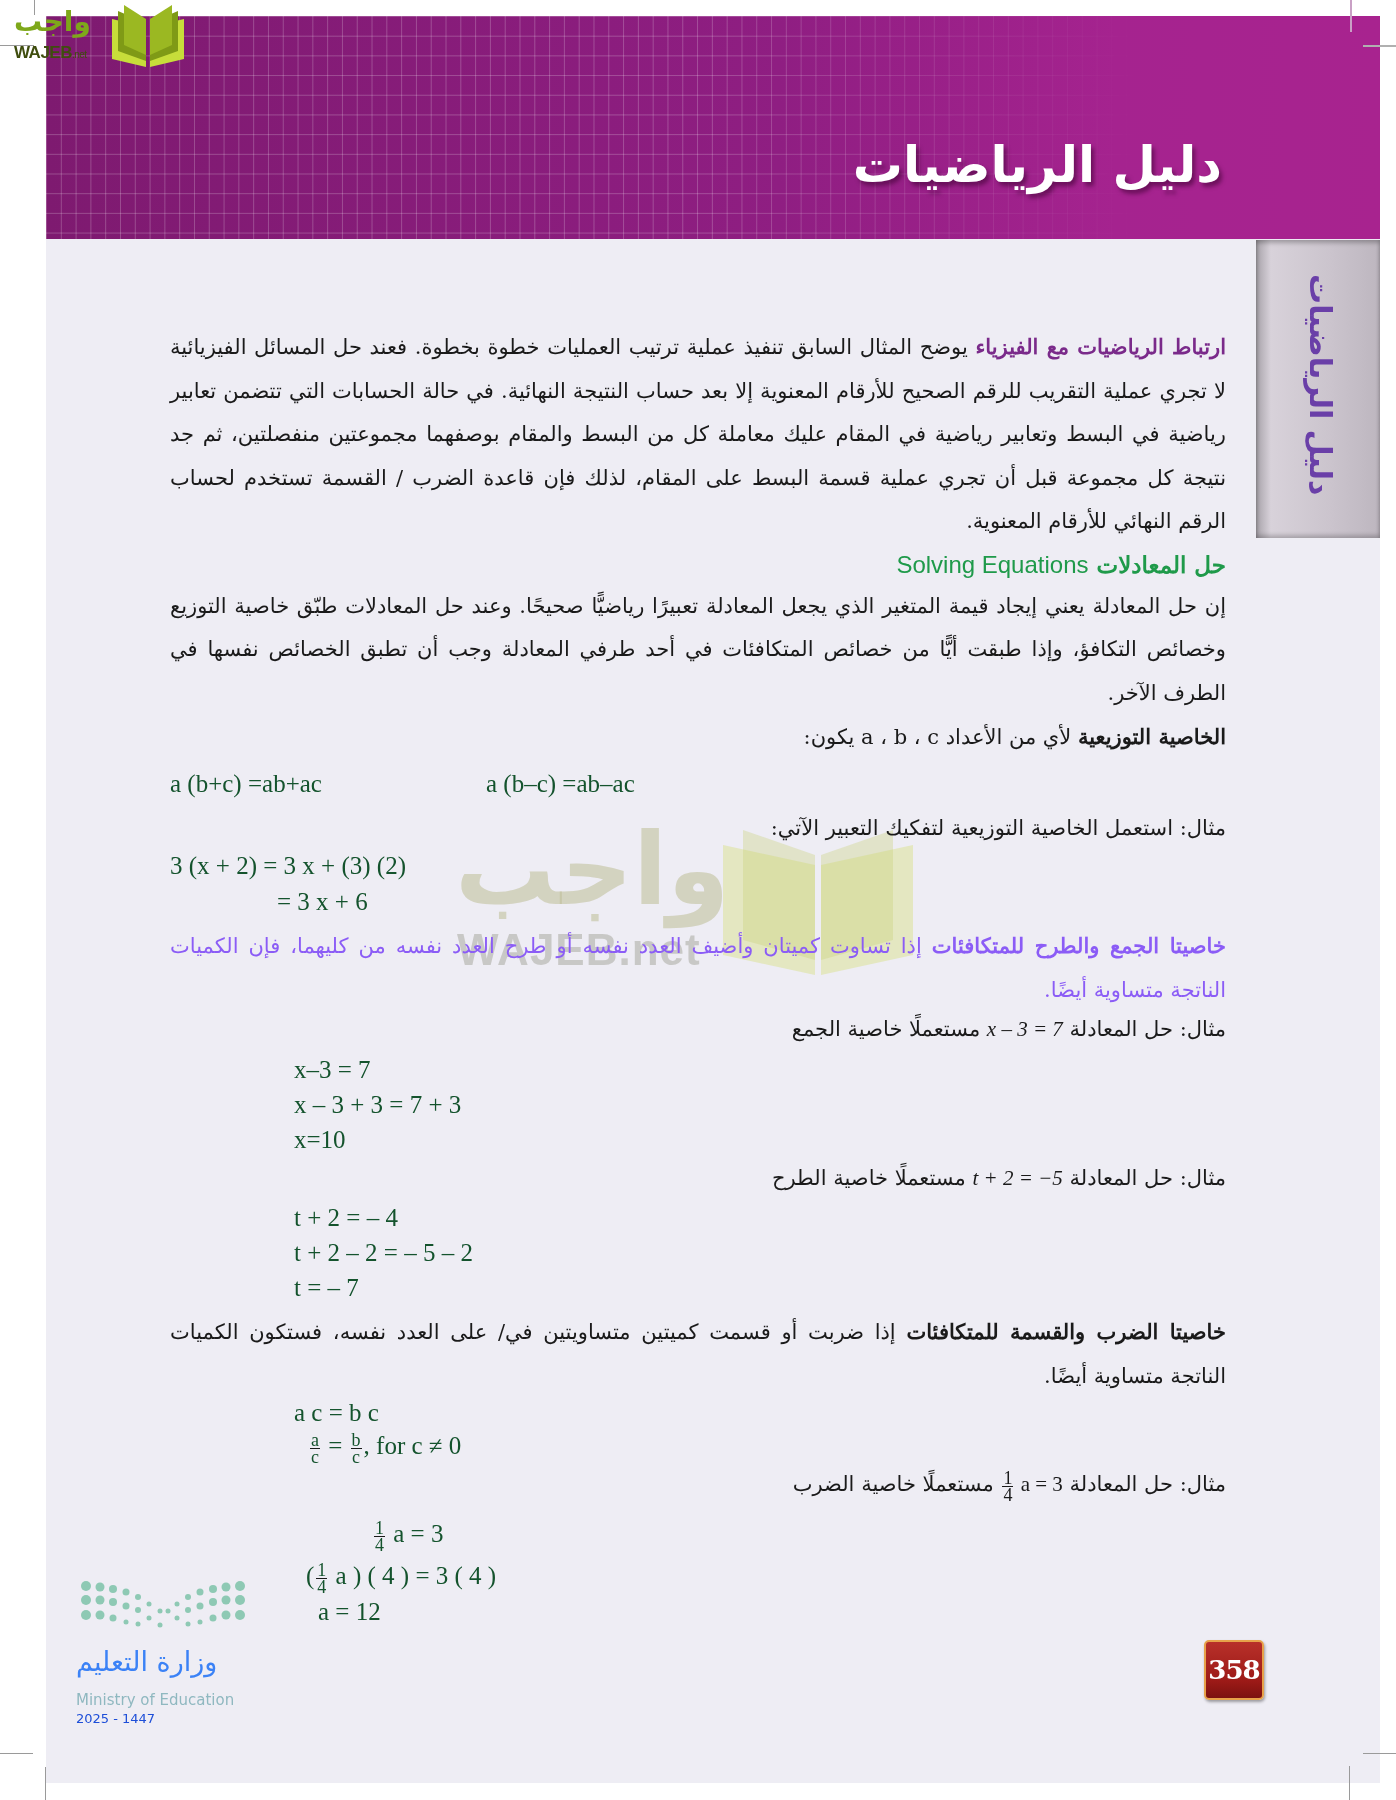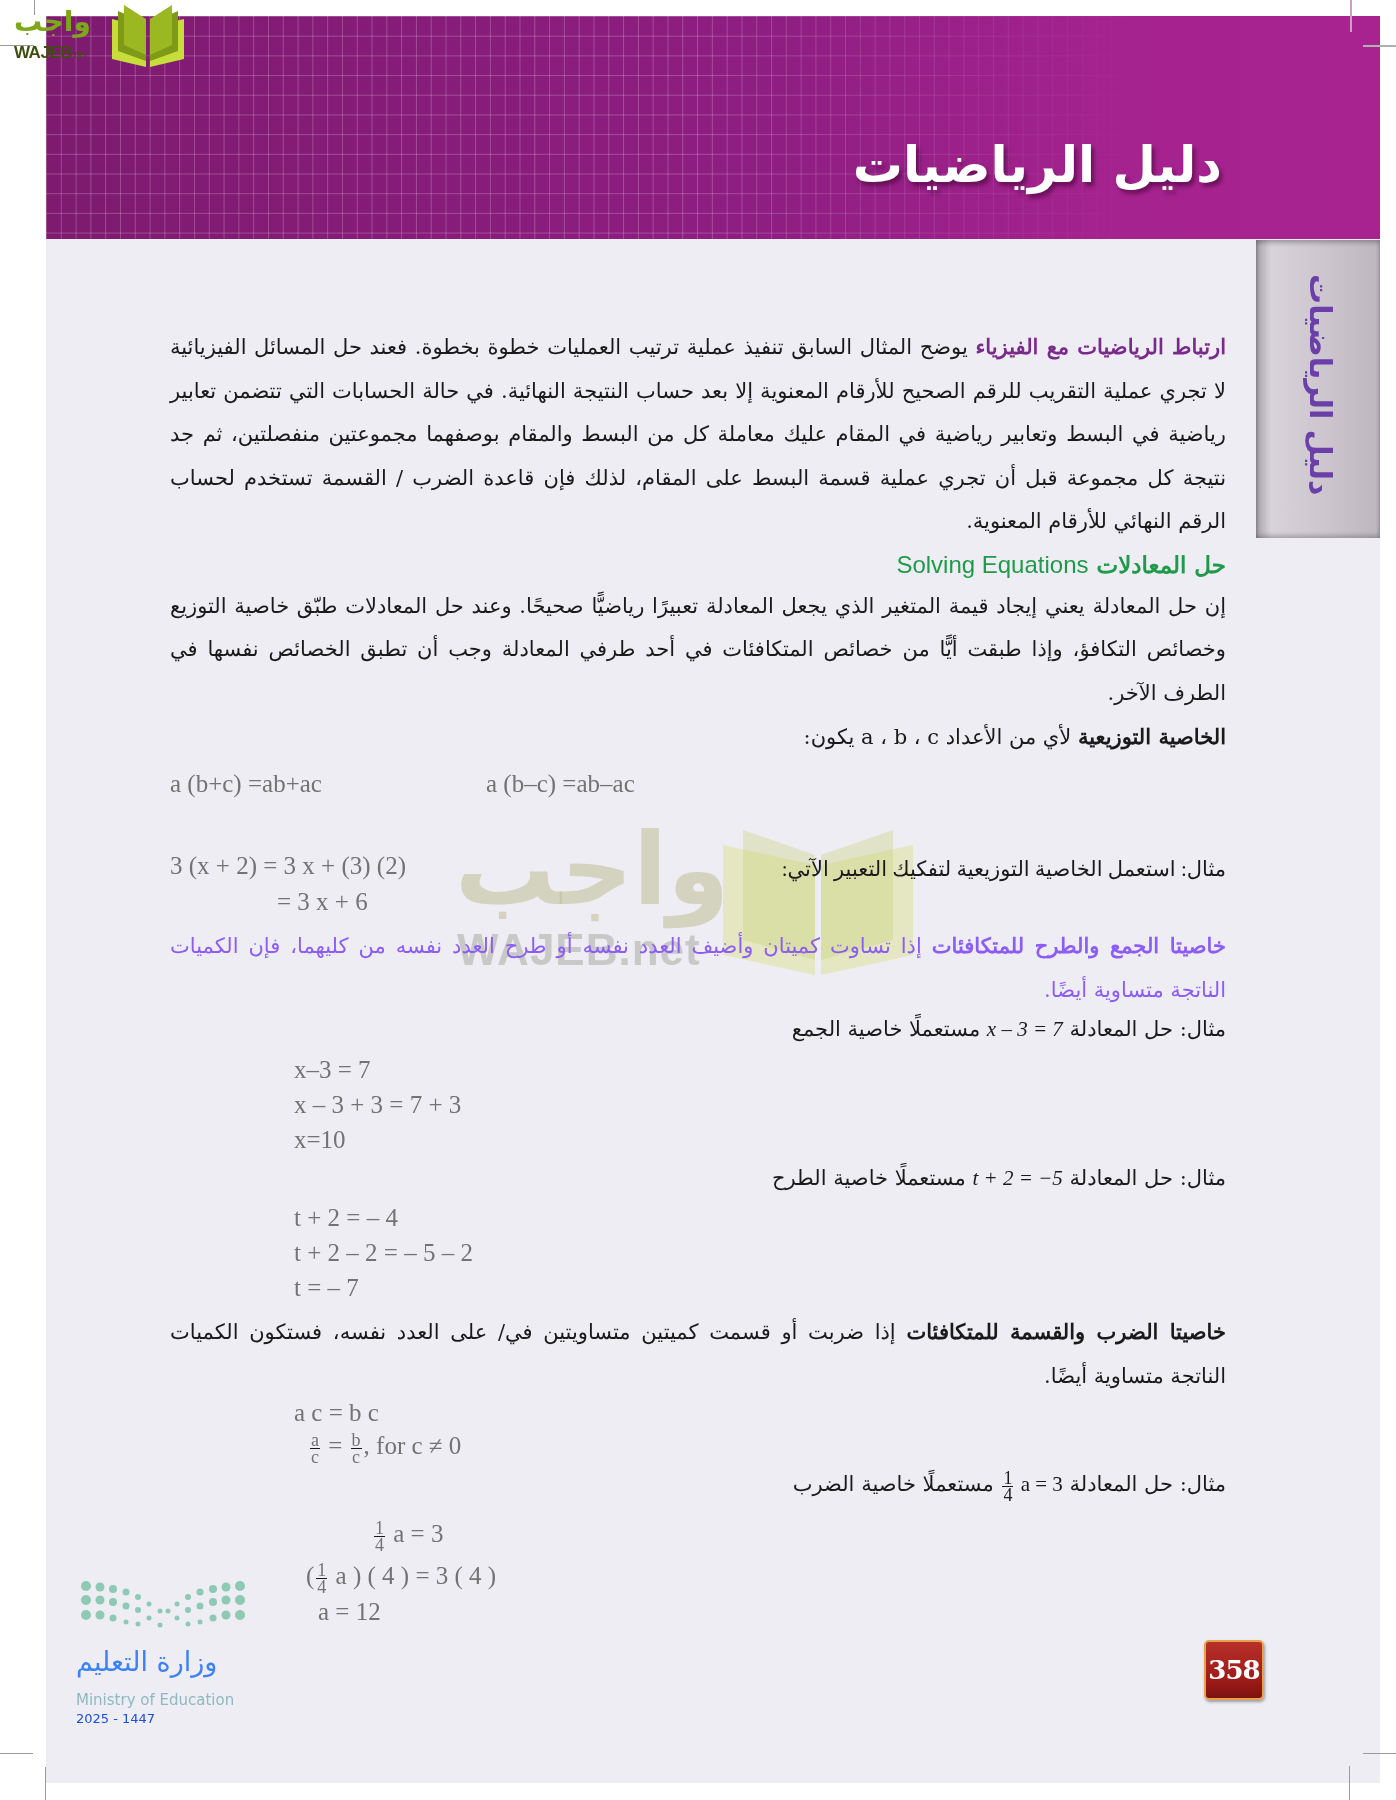--- a/index.html
+++ b/index.html
@@ -64,21 +64,21 @@
     direction:rtl; text-align:justify; text-align-last:right;
     font-size:21px; line-height:43.5px; color:#1a1a1a;
   }
   .content p { margin:0; }
   .purple-lead { color:#7a2a8a; font-weight:bold; }
   .green-h { color:#1f9a4a; font-weight:bold; font-size:23px; line-height:41px; }
   .green-h .en { font-family:"Liberation Sans", sans-serif; font-weight:normal; font-size:24px; }
   .bold-lead { font-weight:bold; }
   .math {
     position:absolute; direction:ltr; text-align:left;
-    font-family:"Liberation Serif", serif; font-size:25px; color:#737373;
+    font-family:"Liberation Serif", serif; font-size:25px; color:#14532d;
     line-height:35px; white-space:nowrap;
   }
   .ltr { direction:ltr; unicode-bidi:embed; font-family:"Liberation Serif", serif; }
   .frac { display:inline-block; vertical-align:middle; text-align:center; font-size:18px; line-height:16px; margin:0 2px; }
   .frac span { display:block; }
   .frac .num { border-bottom:1px solid #1a1a1a; padding:0 1px; }
   .example-line {
     position:absolute; right:170px; direction:rtl; font-size:21px; color:#1a1a1a;
     white-space:nowrap;
   }
@@ -177,21 +177,21 @@
   </p>
   <p>إن حل المعادلة يعني إيجاد قيمة المتغير الذي يجعل المعادلة تعبيرًا رياضيًّا صحيحًا. وعند حل المعادلات طبّق خاصية التوزيع وخصائص التكافؤ، وإذا طبقت أيًّا من خصائص المتكافئات في أحد طرفي المعادلة وجب أن تطبق الخصائص نفسها في الطرف الآخر.</p>
   <p>
     <span class="bold-lead">الخاصية التوزيعية</span><span> لأي من الأعداد a ، b ، c يكون:</span>
   </p>
 </div>
 
 <div class="math" style="left:170px;top:766px;">a (b+c) =ab+ac</div>
 <div class="math" style="left:486px;top:766px;">a (b–c) =ab–ac</div>
 
-<div class="example-line" style="top:857px;font-family:Liberation Serif, serif;">
+<div class="example-line" style="top:816px;">
   <span>مثال:</span><span> استعمل الخاصية التوزيعية لتفكيك التعبير الآتي:</span>
 </div>
 <div class="math" style="left:170px;top:848px;">3 (x + 2) = 3 x + (3) (2)</div>
 <div class="math" style="left:277px;top:884px;">= 3 x + 6</div>
 
 <div style="position:absolute;left:170px;top:924px;width:1056px;direction:rtl;text-align:justify;text-align-last:right;font-size:21px;line-height:43.5px;color:#8b5cf6;">
   <span class="bold-lead">خاصيتا الجمع والطرح للمتكافئات</span><span> إذا تساوت كميتان وأضيف العدد نفسه أو طرح العدد نفسه من كليهما، فإن الكميات الناتجة متساوية أيضًا.</span>
 </div>
 
 <div class="example-line" style="top:1017px;">

